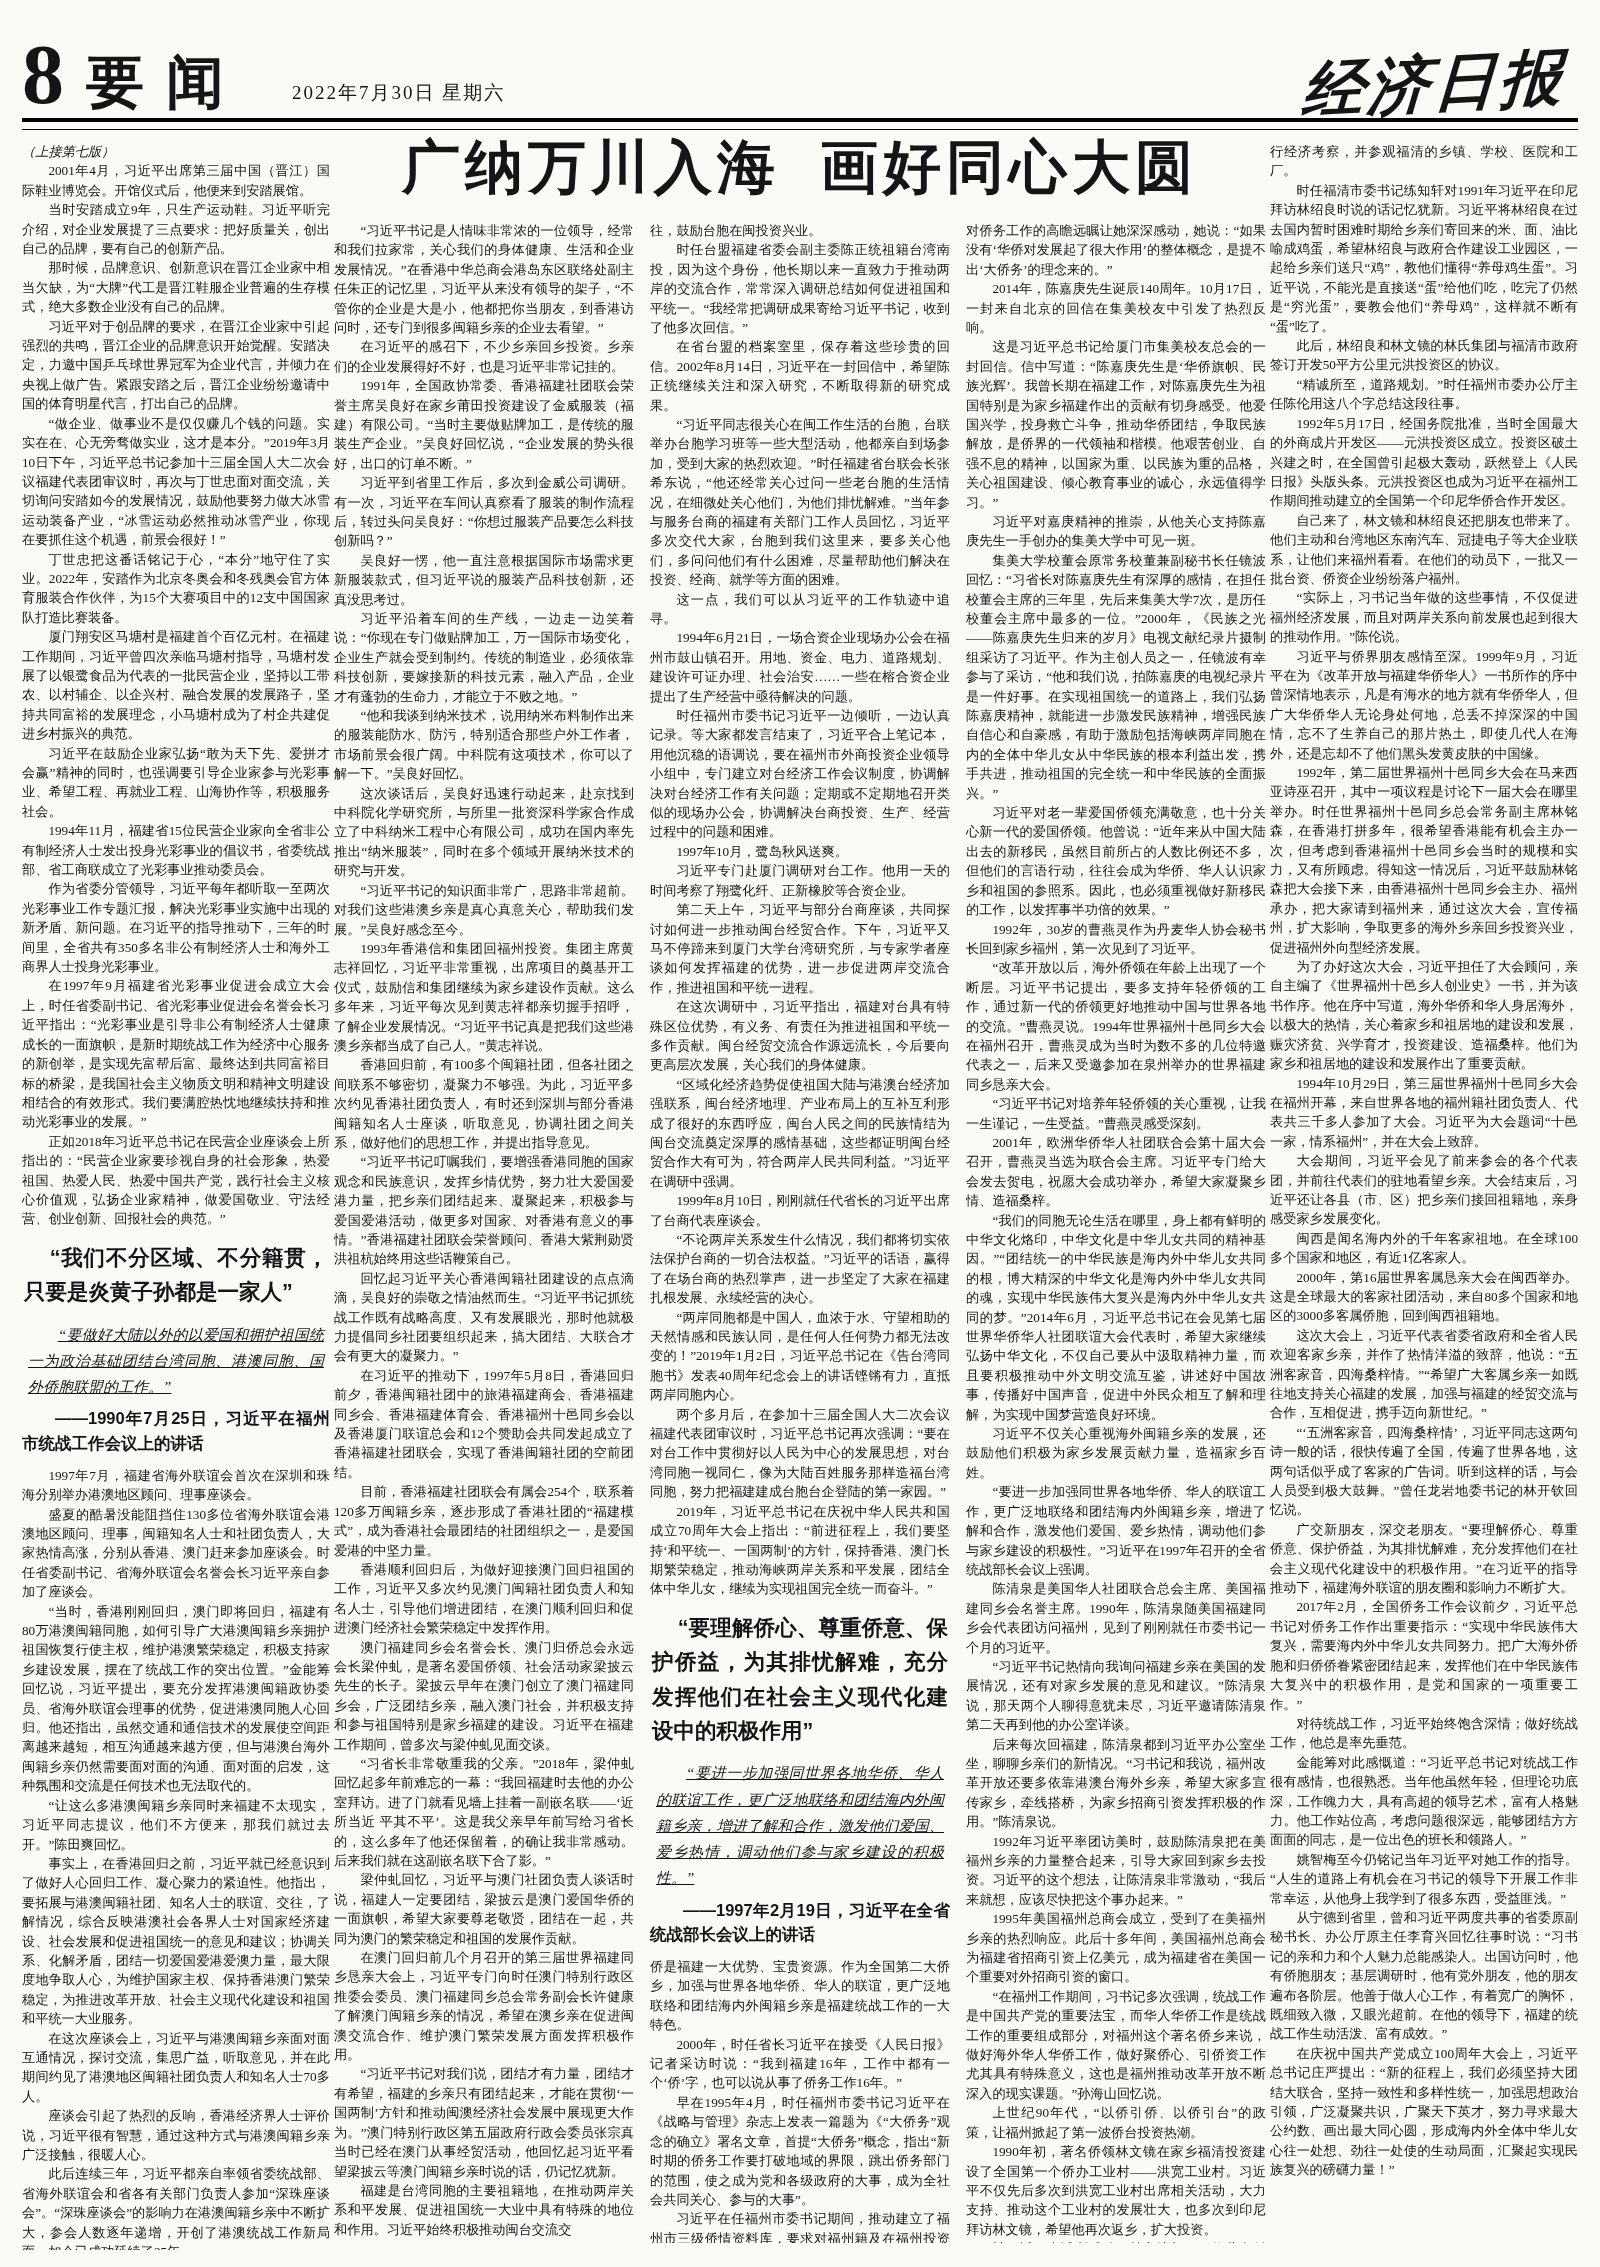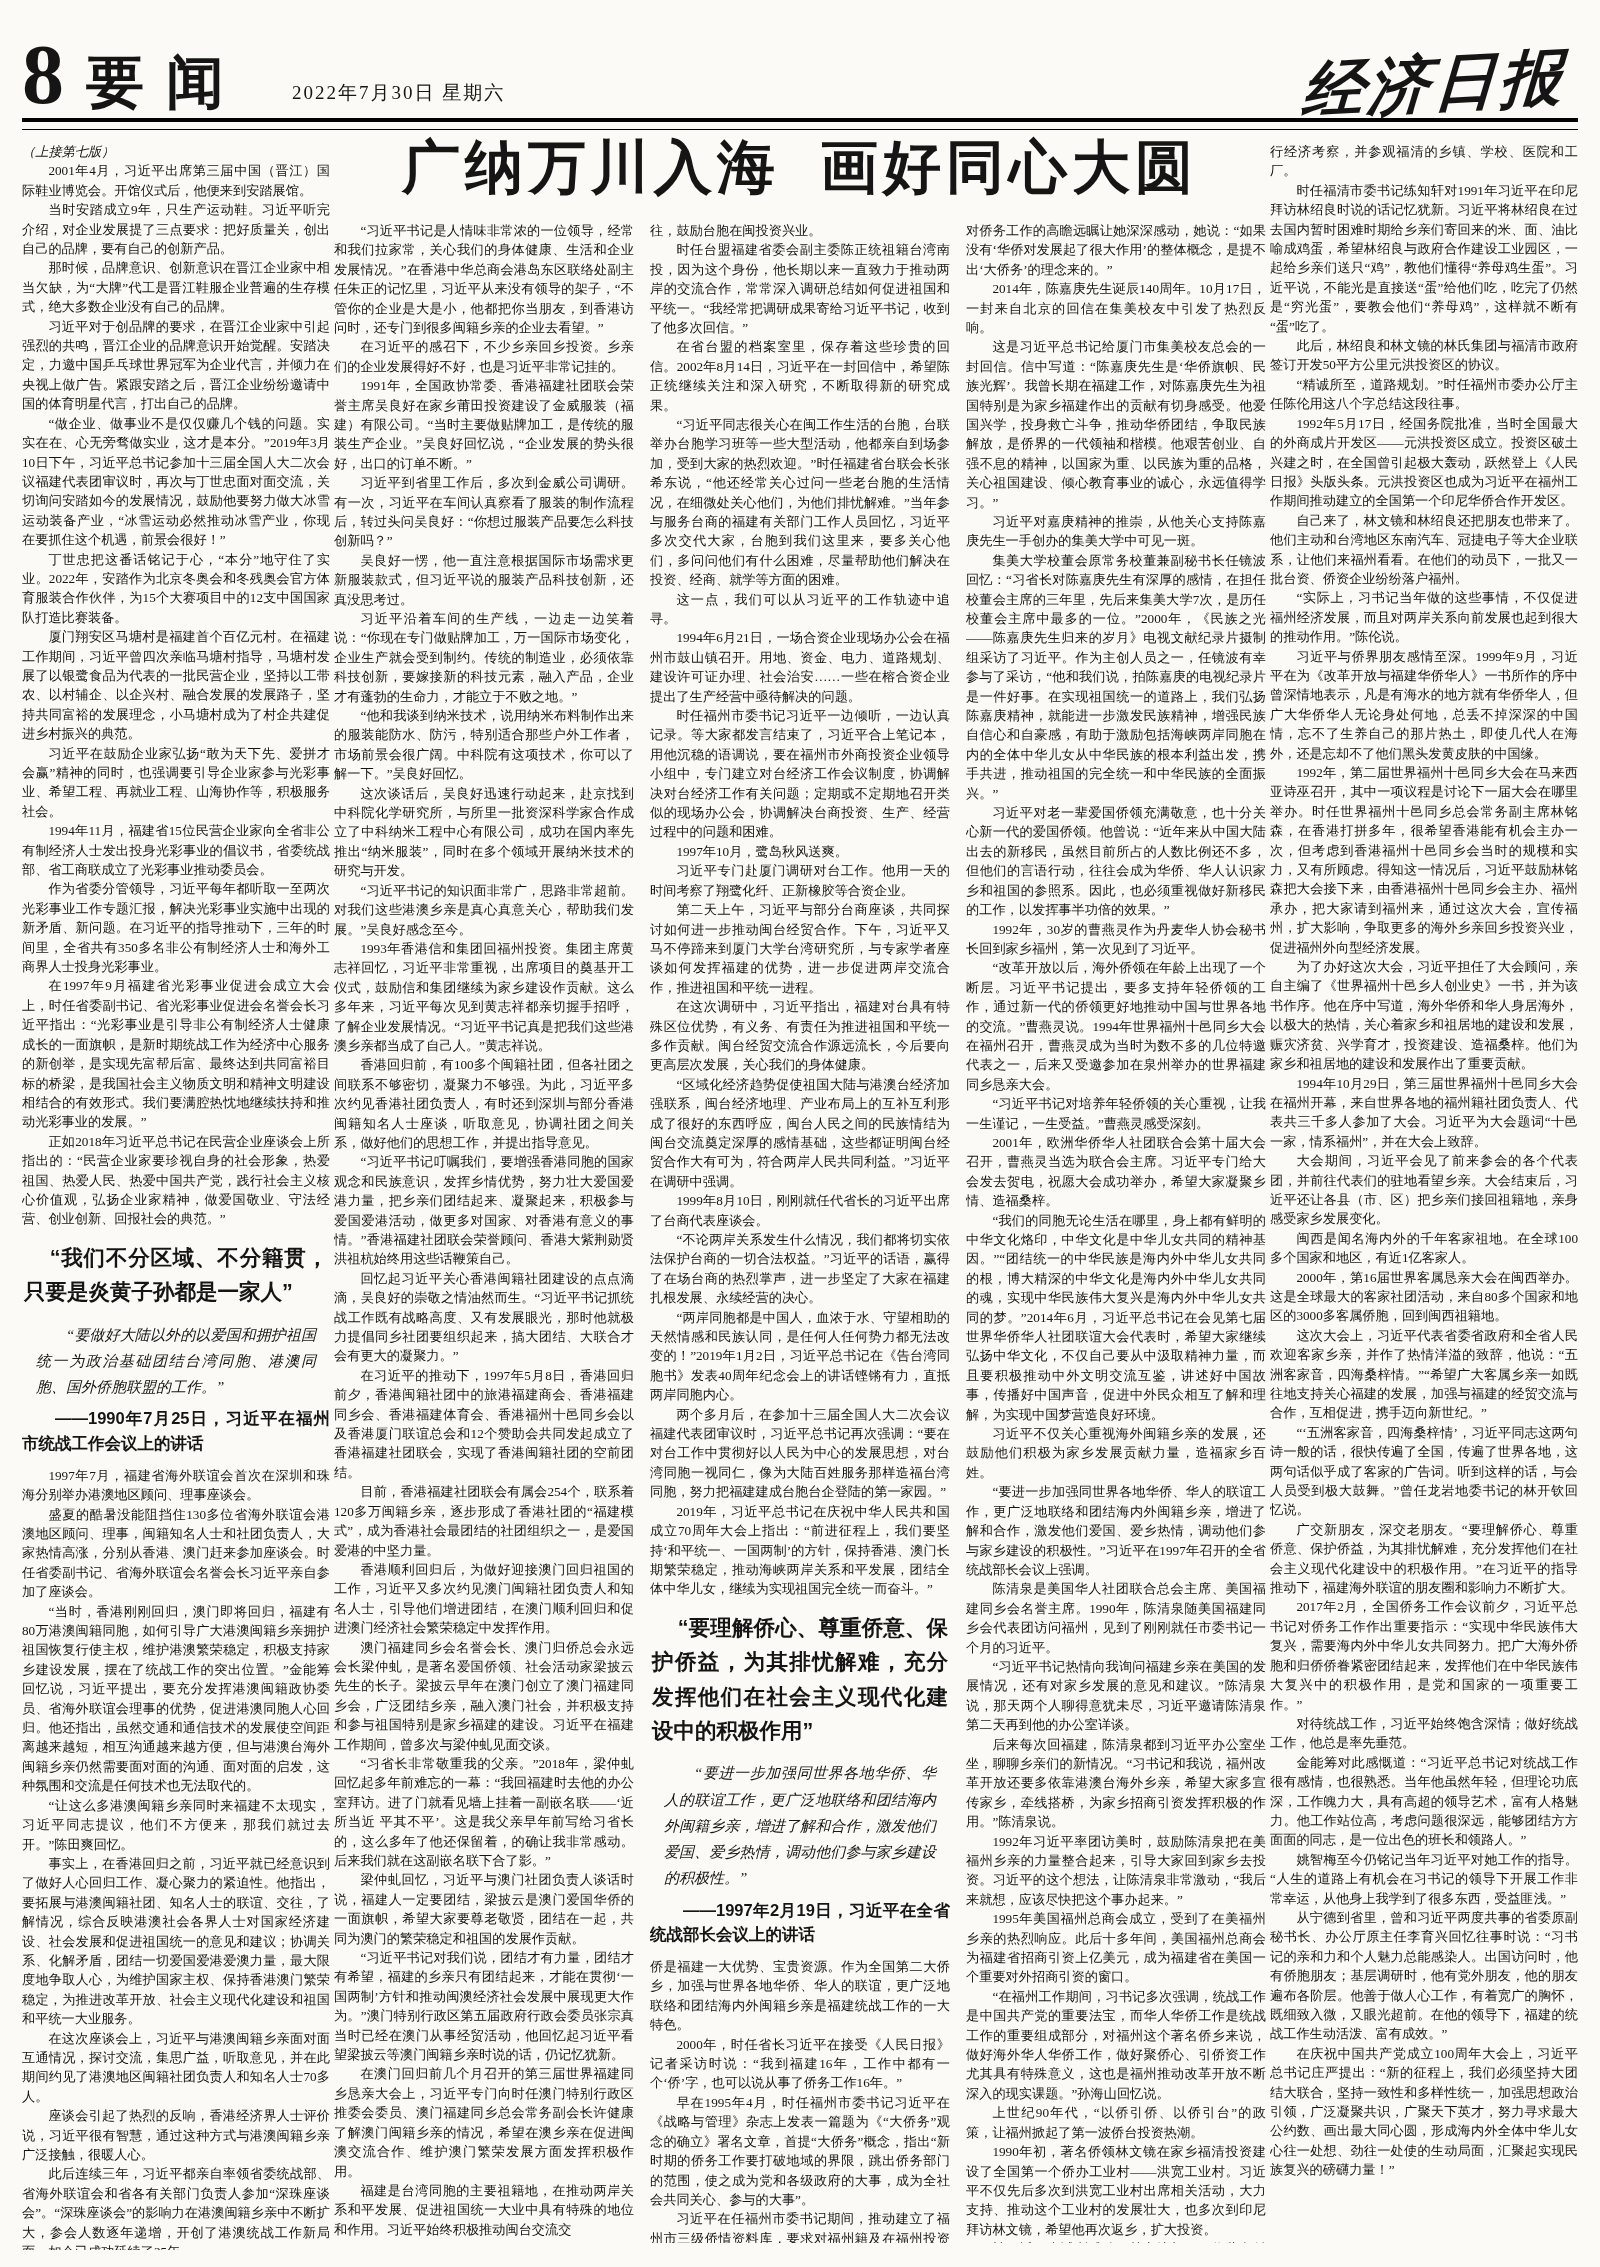--- a/index.html
+++ b/index.html
@@ -34,21 +34,21 @@
   .col p.body-para{margin:0;text-indent:2em;}
   .col.cont-first p.body-para:first-child{text-indent:0;}
   .note{font-style:italic;text-indent:0 !important;}
   
   .pq{margin:12px 0 8px;}
   .pq-head{
     font-family:"Liberation Sans","DejaVu Sans",sans-serif;
     font-weight:900;font-size:21.5px;line-height:1.6;margin:0 0 12px;
     text-indent:1.2em;padding:0 2px;
   }
-  .pq-kai{font-style:italic;font-size:15px;line-height:1.75;text-indent:2em;margin:0 8px 6px;padding:0 6px;}
+  .pq-kai{font-style:italic;font-size:15px;line-height:1.75;text-indent:2em;margin:0 0 6px;padding:0 6px;text-decoration:underline;}
   .pq-attr{
     font-family:"Liberation Sans","DejaVu Sans",sans-serif;
     font-weight:bold;font-size:16.5px;line-height:1.5;text-indent:2em;margin:0 0 10px;
   }
 </style>
 </head>
 <body>
 
 <div class="page">
 
@@ -115,22 +115,22 @@
             <p class="body-para">1993年香港信和集团回福州投资。集团主席黄志祥回忆，习近平非常重视，出席项目的奠基开工仪式，鼓励信和集团继续为家乡建设作贡献。这么多年来，习近平每次见到黄志祥都亲切握手招呼，了解企业发展情况。“习近平书记真是把我们这些港澳乡亲都当成了自己人。”黄志祥说。</p>
             <p class="body-para">香港回归前，有100多个闽籍社团，但各社团之间联系不够密切，凝聚力不够强。为此，习近平多次约见香港社团负责人，有时还到深圳与部分香港闽籍知名人士座谈，听取意见，协调社团之间关系，做好他们的思想工作，并提出指导意见。</p>
             <p class="body-para">“习近平书记叮嘱我们，要增强香港同胞的国家观念和民族意识，发挥乡情优势，努力壮大爱国爱港力量，把乡亲们团结起来、凝聚起来，积极参与爱国爱港活动，做更多对国家、对香港有意义的事情。”香港福建社团联会荣誉顾问、香港大紫荆勋贤洪祖杭始终用这些话鞭策自己。</p>
             <p class="body-para">回忆起习近平关心香港闽籍社团建设的点点滴滴，吴良好的崇敬之情油然而生。“习近平书记抓统战工作既有战略高度、又有发展眼光，那时他就极力提倡同乡社团要组织起来，搞大团结、大联合才会有更大的凝聚力。”</p>
             <p class="body-para">在习近平的推动下，1997年5月8日，香港回归前夕，香港闽籍社团中的旅港福建商会、香港福建同乡会、香港福建体育会、香港福州十邑同乡会以及香港厦门联谊总会和12个赞助会共同发起成立了香港福建社团联会，实现了香港闽籍社团的空前团结。</p>
             <p class="body-para">目前，香港福建社团联会有属会254个，联系着120多万闽籍乡亲，逐步形成了香港社团的“福建模式”，成为香港社会最团结的社团组织之一，是爱国爱港的中坚力量。</p>
             <p class="body-para">香港顺利回归后，为做好迎接澳门回归祖国的工作，习近平又多次约见澳门闽籍社团负责人和知名人士，引导他们增进团结，在澳门顺利回归和促进澳门经济社会繁荣稳定中发挥作用。</p>
             <p class="body-para">澳门福建同乡会名誉会长、澳门归侨总会永远会长梁仲虬，是著名爱国侨领、社会活动家梁披云先生的长子。梁披云早年在澳门创立了澳门福建同乡会，广泛团结乡亲，融入澳门社会，并积极支持和参与祖国特别是家乡福建的建设。习近平在福建工作期间，曾多次与梁仲虬见面交谈。</p>
             <p class="body-para">“习省长非常敬重我的父亲。”2018年，梁仲虬回忆起多年前难忘的一幕：“我回福建时去他的办公室拜访。进了门就看见墙上挂着一副嵌名联——‘近所当近 平其不平’。这是我父亲早年前写给习省长的，这么多年了他还保留着，的确让我非常感动。后来我们就在这副嵌名联下合了影。”</p>
             <p class="body-para">梁仲虬回忆，习近平与澳门社团负责人谈话时说，福建人一定要团结，梁披云是澳门爱国华侨的一面旗帜，希望大家要尊老敬贤，团结在一起，共同为澳门的繁荣稳定和祖国的发展作贡献。</p>
+            <p class="body-para">在澳门回归前几个月召开的第三届世界福建同乡恳亲大会上，习近平专门向时任澳门特别行政区推委会委员、澳门福建同乡总会常务副会长许健康了解澳门闽籍乡亲的情况，希望在澳乡亲在促进闽澳交流合作、维护澳门繁荣发展方面发挥积极作用。</p>
             <p class="body-para">“习近平书记对我们说，团结才有力量，团结才有希望，福建的乡亲只有团结起来，才能在贯彻‘一国两制’方针和推动闽澳经济社会发展中展现更大作为。”澳门特别行政区第五届政府行政会委员张宗真当时已经在澳门从事经贸活动，他回忆起习近平看望梁披云等澳门闽籍乡亲时说的话，仍记忆犹新。</p>
-            <p class="body-para">在澳门回归前几个月召开的第三届世界福建同乡恳亲大会上，习近平专门向时任澳门特别行政区推委会委员、澳门福建同乡总会常务副会长许健康了解澳门闽籍乡亲的情况，希望在澳乡亲在促进闽澳交流合作、维护澳门繁荣发展方面发挥积极作用。</p>
             <p class="body-para">福建是台湾同胞的主要祖籍地，在推动两岸关系和平发展、促进祖国统一大业中具有特殊的地位和作用。习近平始终积极推动闽台交流交</p>
           </div>
         <div class="col cont-first">
           <div class="cont-first">
               <p class="body-para">往，鼓励台胞在闽投资兴业。</p>
               <p class="body-para">时任台盟福建省委会副主委陈正统祖籍台湾南投，因为这个身份，他长期以来一直致力于推动两岸的交流合作，常常深入调研总结如何促进祖国和平统一。“我经常把调研成果寄给习近平书记，收到了他多次回信。”</p>
               <p class="body-para">在省台盟的档案室里，保存着这些珍贵的回信。2002年8月14日，习近平在一封回信中，希望陈正统继续关注和深入研究，不断取得新的研究成果。</p>
               <p class="body-para">“习近平同志很关心在闽工作生活的台胞，台联举办台胞学习班等一些大型活动，他都亲自到场参加，受到大家的热烈欢迎。”时任福建省台联会长张希东说，“他还经常关心过问一些老台胞的生活情况，在细微处关心他们，为他们排忧解难。”当年参与服务台商的福建有关部门工作人员回忆，习近平多次交代大家，台胞到我们这里来，要多关心他们，多问问他们有什么困难，尽量帮助他们解决在投资、经商、就学等方面的困难。</p>
               <p class="body-para">这一点，我们可以从习近平的工作轨迹中追寻。</p>
               <p class="body-para">1994年6月21日，一场合资企业现场办公会在福州市鼓山镇召开。用地、资金、电力、道路规划、建设许可证办理、社会治安……一些在榕合资企业提出了生产经营中亟待解决的问题。</p>

